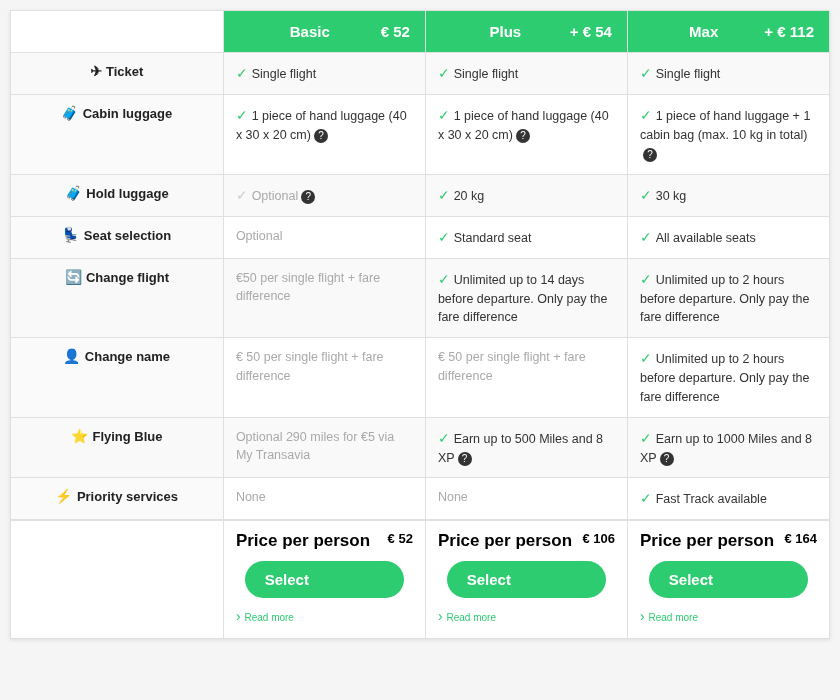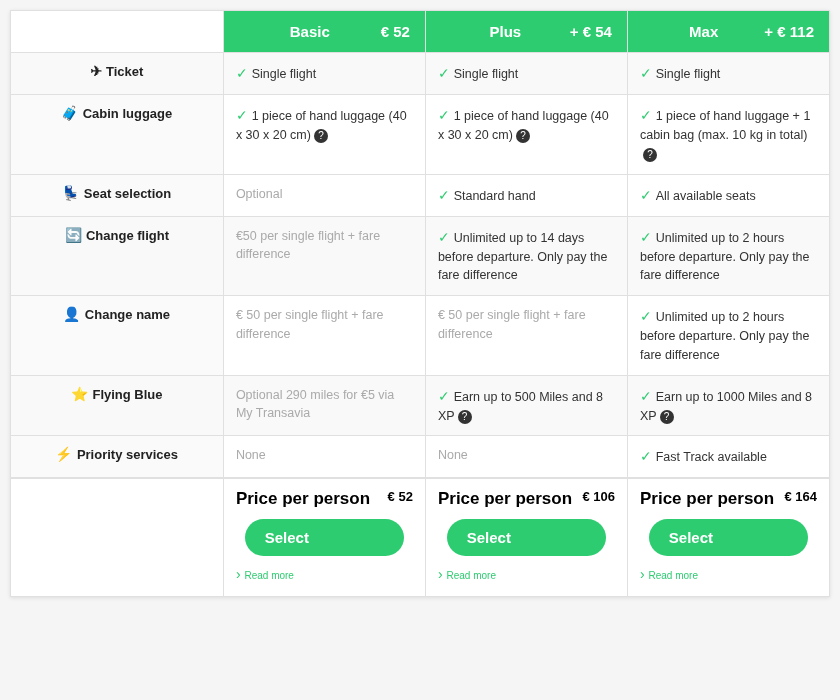--- a/index.html
+++ b/index.html
@@ -160,24 +160,30 @@
         <td class="plan-cell"><span class="check">✓</span><span>Single flight</span></td>
         <td class="plan-cell"><span class="check">✓</span><span>Single flight</span></td>
         <td class="plan-cell"><span class="check">✓</span><span>Single flight</span></td>
       </tr>
       <tr>
         <td class="feature-label"><span class="feature-icon">🧳</span> Cabin luggage</td>
         <td class="plan-cell"><span class="check">✓</span><span>1 piece of hand luggage (40 x 30 x 20 cm)</span><span class="help-icon">?</span></td>
         <td class="plan-cell"><span class="check">✓</span><span>1 piece of hand luggage (40 x 30 x 20 cm)</span><span class="help-icon">?</span></td>
         <td class="plan-cell"><span class="check">✓</span><span>1 piece of hand luggage + 1 cabin bag (max. 10 kg in total)</span><span class="help-icon">?</span></td>
       </tr>
+      <tr class="row-alt">
+        <td class="feature-label"><span class="feature-icon">🧳</span> Hold luggage</td>
+        <td class="plan-cell muted"><span class="check-muted">✓</span><span>Optional</span><span class="help-icon">?</span></td>
+        <td class="plan-cell"><span class="check">✓</span><span>20 kg</span></td>
+        <td class="plan-cell"><span class="check">✓</span><span>30 kg</span></td>
+      </tr>
       <tr>
         <td class="feature-label"><span class="feature-icon">💺</span> Seat selection</td>
         <td class="plan-cell muted"><span>Optional</span></td>
-        <td class="plan-cell"><span class="check">✓</span><span>Standard hand</span></td>
+        <td class="plan-cell"><span class="check">✓</span><span>Standard seat</span></td>
         <td class="plan-cell"><span class="check">✓</span><span>All available seats</span></td>
       </tr>
       <tr class="row-alt">
         <td class="feature-label"><span class="feature-icon">🔄</span> Change flight</td>
         <td class="plan-cell muted"><span>€50 per single flight + fare difference</span></td>
         <td class="plan-cell"><span class="check">✓</span><span>Unlimited up to 14 days before departure. Only pay the fare difference</span></td>
         <td class="plan-cell"><span class="check">✓</span><span>Unlimited up to 2 hours before departure. Only pay the fare difference</span></td>
       </tr>
       <tr>
         <td class="feature-label"><span class="feature-icon">👤</span> Change name</td>

